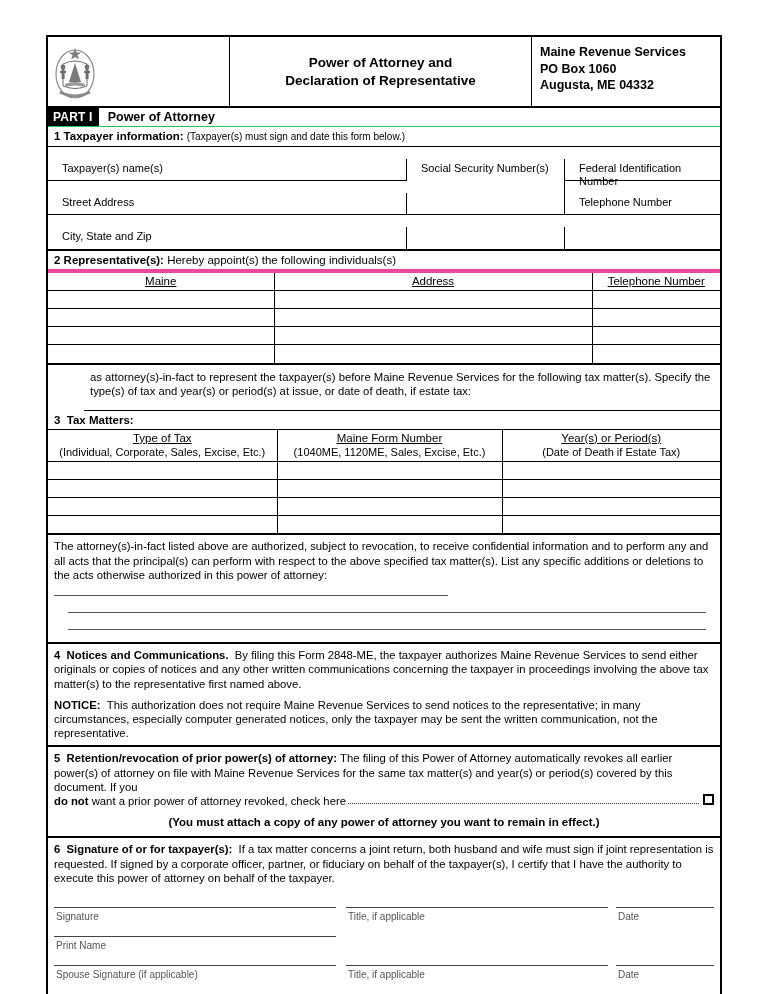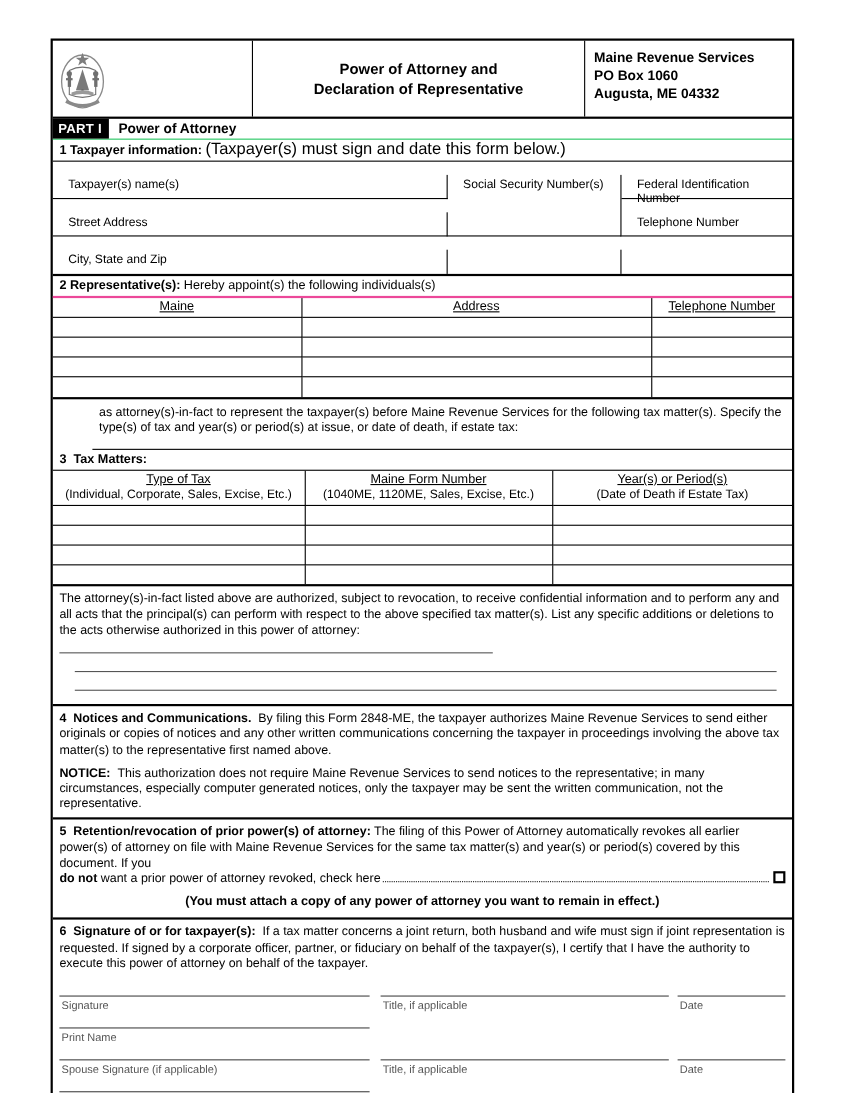--- a/index.html
+++ b/index.html
@@ -108,21 +108,21 @@
   }
 
   
   .srow {
     padding: 2px 4px 2px 6px;
     font-size: 11.5px;
     line-height: 14px;
     border-bottom: 2px solid #000;
   }
   .srow b { font-weight: bold; }
-  .srow .small { font-size: 15px; }
+  .srow .small { font-size: 10px; }
 
   
   .tpgrid {
     display: grid;
     grid-template-columns: 359px 158px 1fr;
     grid-template-rows: 34px 34px 34px;
     border-bottom: 2px solid #000;
   }
   .tpcell {
     border-right: 1px solid #000;
@@ -309,21 +309,21 @@
       <div class="tpcell last">Federal Identification Number</div>
 
       <div class="tpcell">Street Address</div>
       <div class="tpcell last">Telephone Number</div>
 
       <div class="tpcell nob">City, State and Zip</div>
       <div class="tpcell nob"></div>
       <div class="tpcell last nob"></div>
     </div>
 
-    <div class="srow" style="border-bottom:2px solid #ec4899;">
+    <div class="srow" style="border-bottom:4px solid #ec4899;">
       <b><span>2</span>
       <span>Representative(s):</span></b>
       <span>Hereby appoint(s) the following individuals(s)</span>
     </div>
 
     <div class="tbl-wrap">
       <table class="dtable">
         <tbody>
             <tr>
           <th style="width:226px;">

